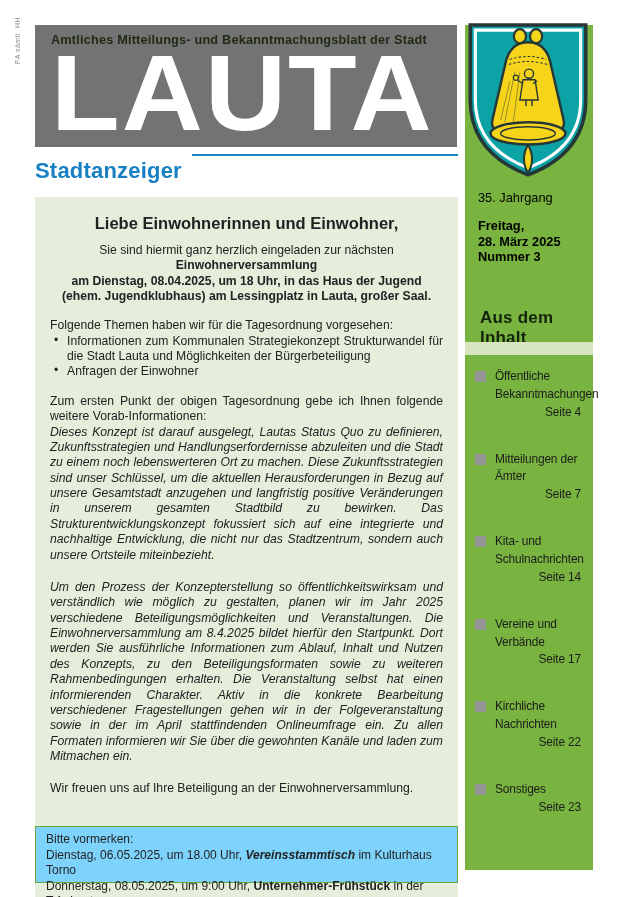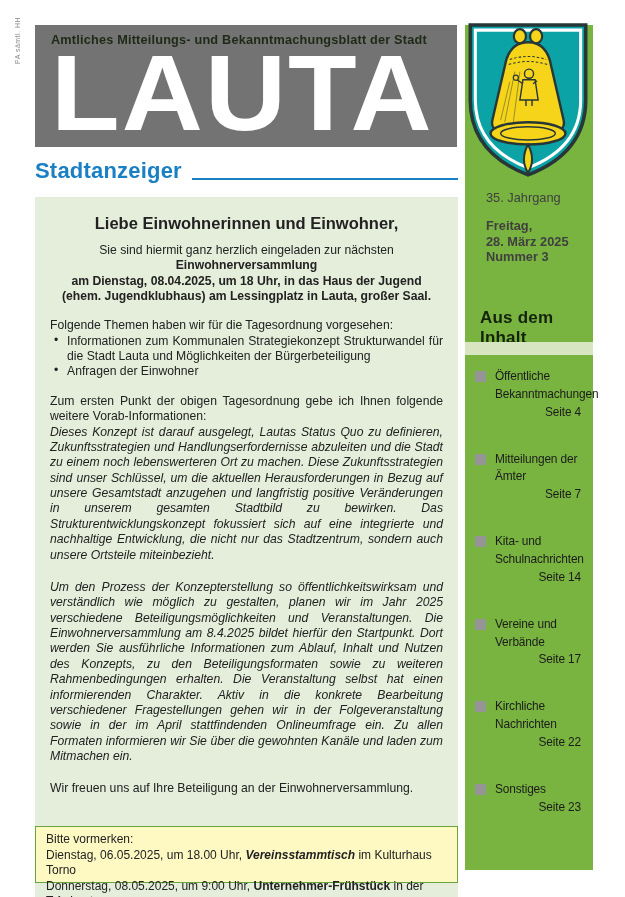--- a/index.html
+++ b/index.html
@@ -30,42 +30,42 @@
     transform:scaleX(1.04); transform-origin:left top; white-space:nowrap;
   }
   
   .sidebar {
     position:absolute; left:465px; top:25px; width:128px; height:845px;
     background:#78b43f;
   }
   .crest {
     position:absolute; left:-2px; top:-4px; width:130px; height:160px;
   }
-  .issue-block { position:absolute; left:13px; top:165px; font-size:12.8px; color:#404040;margin-left:8px; }
+  .issue-block { position:absolute; left:13px; top:165px; font-size:12.8px; color:#000000; }
   .issue-block .volume { font-weight:normal; margin-bottom:13px; }
   .issue-block .bold-line { font-weight:bold; line-height:1.23; }
   .toc-title {
     position:absolute; left:15px; top:283px;
     font-size:17px; font-weight:bold; color:#15230d; letter-spacing:.2px;
   }
   .toc-divider {
     position:absolute; left:0; top:317px; width:128px; height:13px;
     background:#d7e6c0;
   }
   .toc-list { position:absolute; left:0; top:343px; width:128px; }
   .toc-item { position:relative; padding:0 6px 0 30px; margin-bottom:29px;
               font-size:11.9px; line-height:1.5; color:#1c1c1c; letter-spacing:-.15px; }
   .toc-item .bullet {
     position:absolute; left:10px; top:3px; width:11px; height:11px; background:#959595;
   }
   .toc-item .page { text-align:right; padding-right:6px; }
   
   .section-head {
     position:absolute; left:35px; top:158px; width:423px;
-    display:flex; align-items:flex-end;
+    display:flex; align-items:flex-start;
   }
   .section-head .name {
     font-size:22px; font-weight:bold; color:#1a80c4; letter-spacing:.2px;
   }
   .section-head .rule {
     flex:1; border-bottom:2px solid #1a80c4; margin-left:10px;
     transform:translateY(-4px);
   }
   
   .main-box {
@@ -80,21 +80,21 @@
   .main-box .b { font-weight:bold; }
   .main-box .i { font-style:italic; }
   .main-box .j { text-align:justify; }
   .main-box p { margin:0; } .gap-m { height:14px; } .gap-l { height:17px; }
   .agenda { list-style:none; }
   .agenda li { position:relative; padding-left:17px; text-align:justify; }
   .agenda li::before { content:"•"; position:absolute; left:4px; top:-1px; }
   
   .note-box {
     position:absolute; left:35px; top:826px; width:423px; height:57px;
-    background:#fef9c3; border:1.5px solid #6aa43e;
+    background:#7dd3fc; border:1.5px solid #6aa43e;
     padding:5px 10px; font-size:12px; line-height:1.3; color:#222222;
   }
   .note-box .bi { font-weight:bold; font-style:italic; }
   .note-box .bb { font-weight:bold; }
 </style>
 </head>
 <body>
 
 <div class="edition-note">PA sämtl. HH</div>
 

